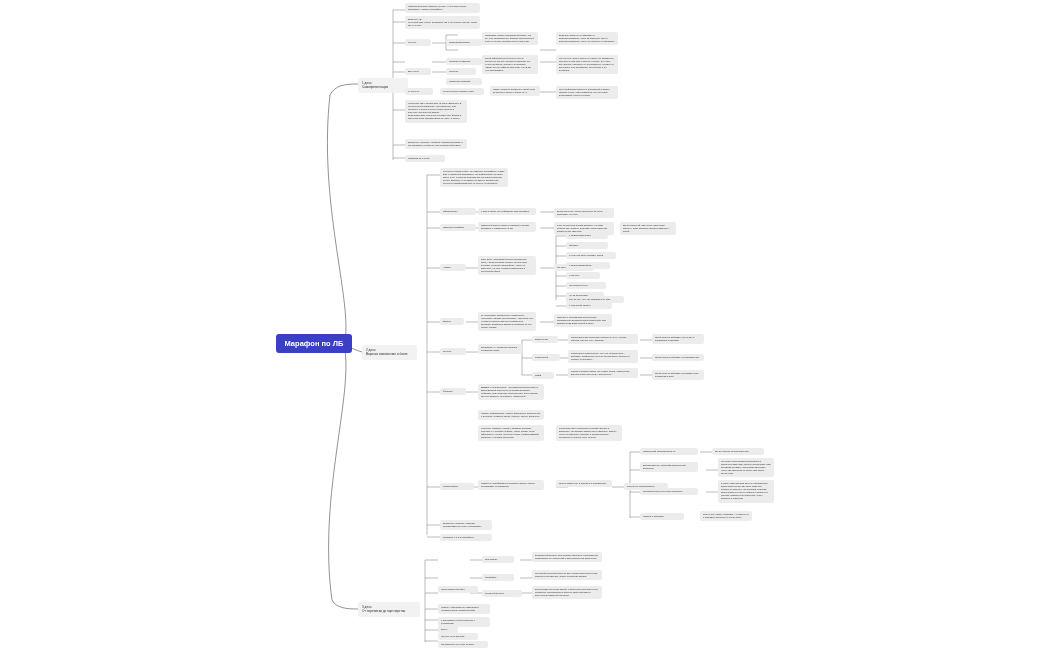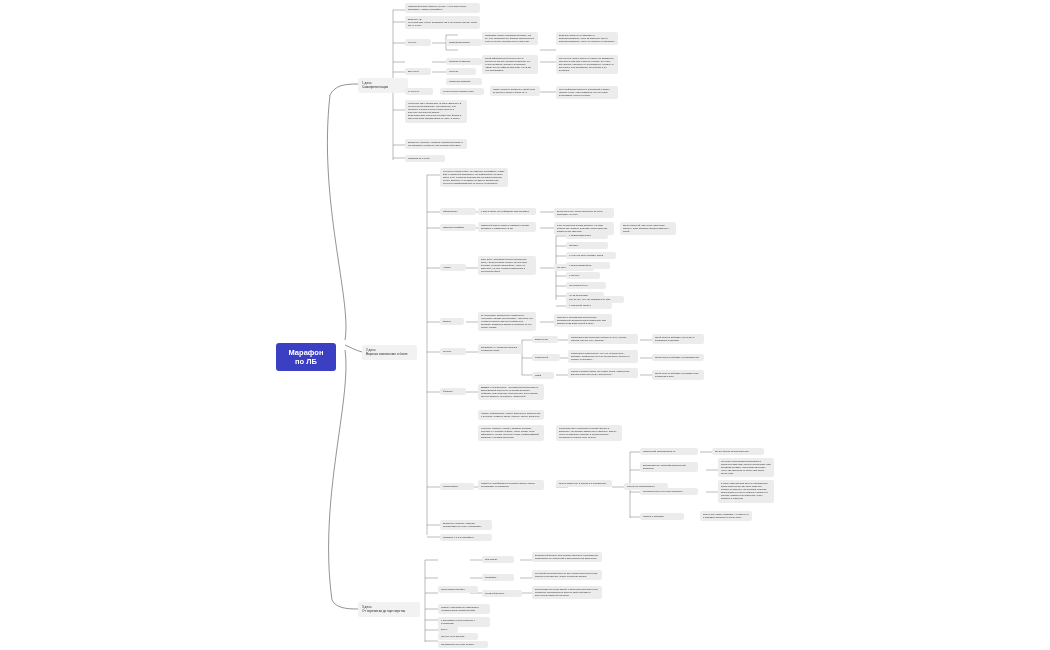--- a/index.html
+++ b/index.html
@@ -86,21 +86,21 @@
       <path d="M630,452 L640,452 M630,470 L640,470 M630,492 L640,492 M630,517 L640,517"></path>
       <path d="M700,452 L712,452 M706,470 L718,470 M706,492 L718,492 M700,517 L712,517"></path>
 
       <path d="M425,609 L425,560 M425,609 L425,642"></path>
       <path d="M425,560 L438,560 M425,578 L438,578 M425,593 L438,593 M425,609 L438,609 M425,620 L438,620 M425,630 L438,630 M425,641 L438,641"></path>
       <path d="M470,560 L482,560 M470,578 L482,578 M470,593 L482,593"></path>
       <path d="M520,560 L532,560 M520,578 L532,578 M520,593 L532,593"></path>
     </g>
   </svg>
 
-  <div class="node root" style="left:276px;top:343px;width:60px;">Марафон по ЛБ</div>
+  <div class="node root" style="left:276px;top:334px;width:76px;">Марафон по ЛБ</div>
 
   <div class="node branch" style="left:358px;top:78px;width:50px;white-space:pre-line;">1 день
 Самопрезентация</div>
 
   <div class="node" style="left:405px;top:3px;width:75px;">Самопрезентация спикера, почему у него получается принимать участие в марафоне</div>
   <div class="node" style="left:405px;top:16px;width:75px;white-space:pre-line;">Вопросы АВ:
 Кто такой ЛБ? Как вы понимаете ЛБ и что такое? Почему стоит им не быть?</div>
   <div class="node" style="left:405px;top:39px;width:26px;">Кто ты?</div>
   <div class="node" style="left:446px;top:39px;width:36px;">Позиционирование</div>
   <div class="node" style="left:482px;top:32px;width:56px;">Подводим к мини-аудитории понимаю: кто ты, чем занимаешься, формат определяется УТП со стороны продающего в блоге ЛБ</div>

